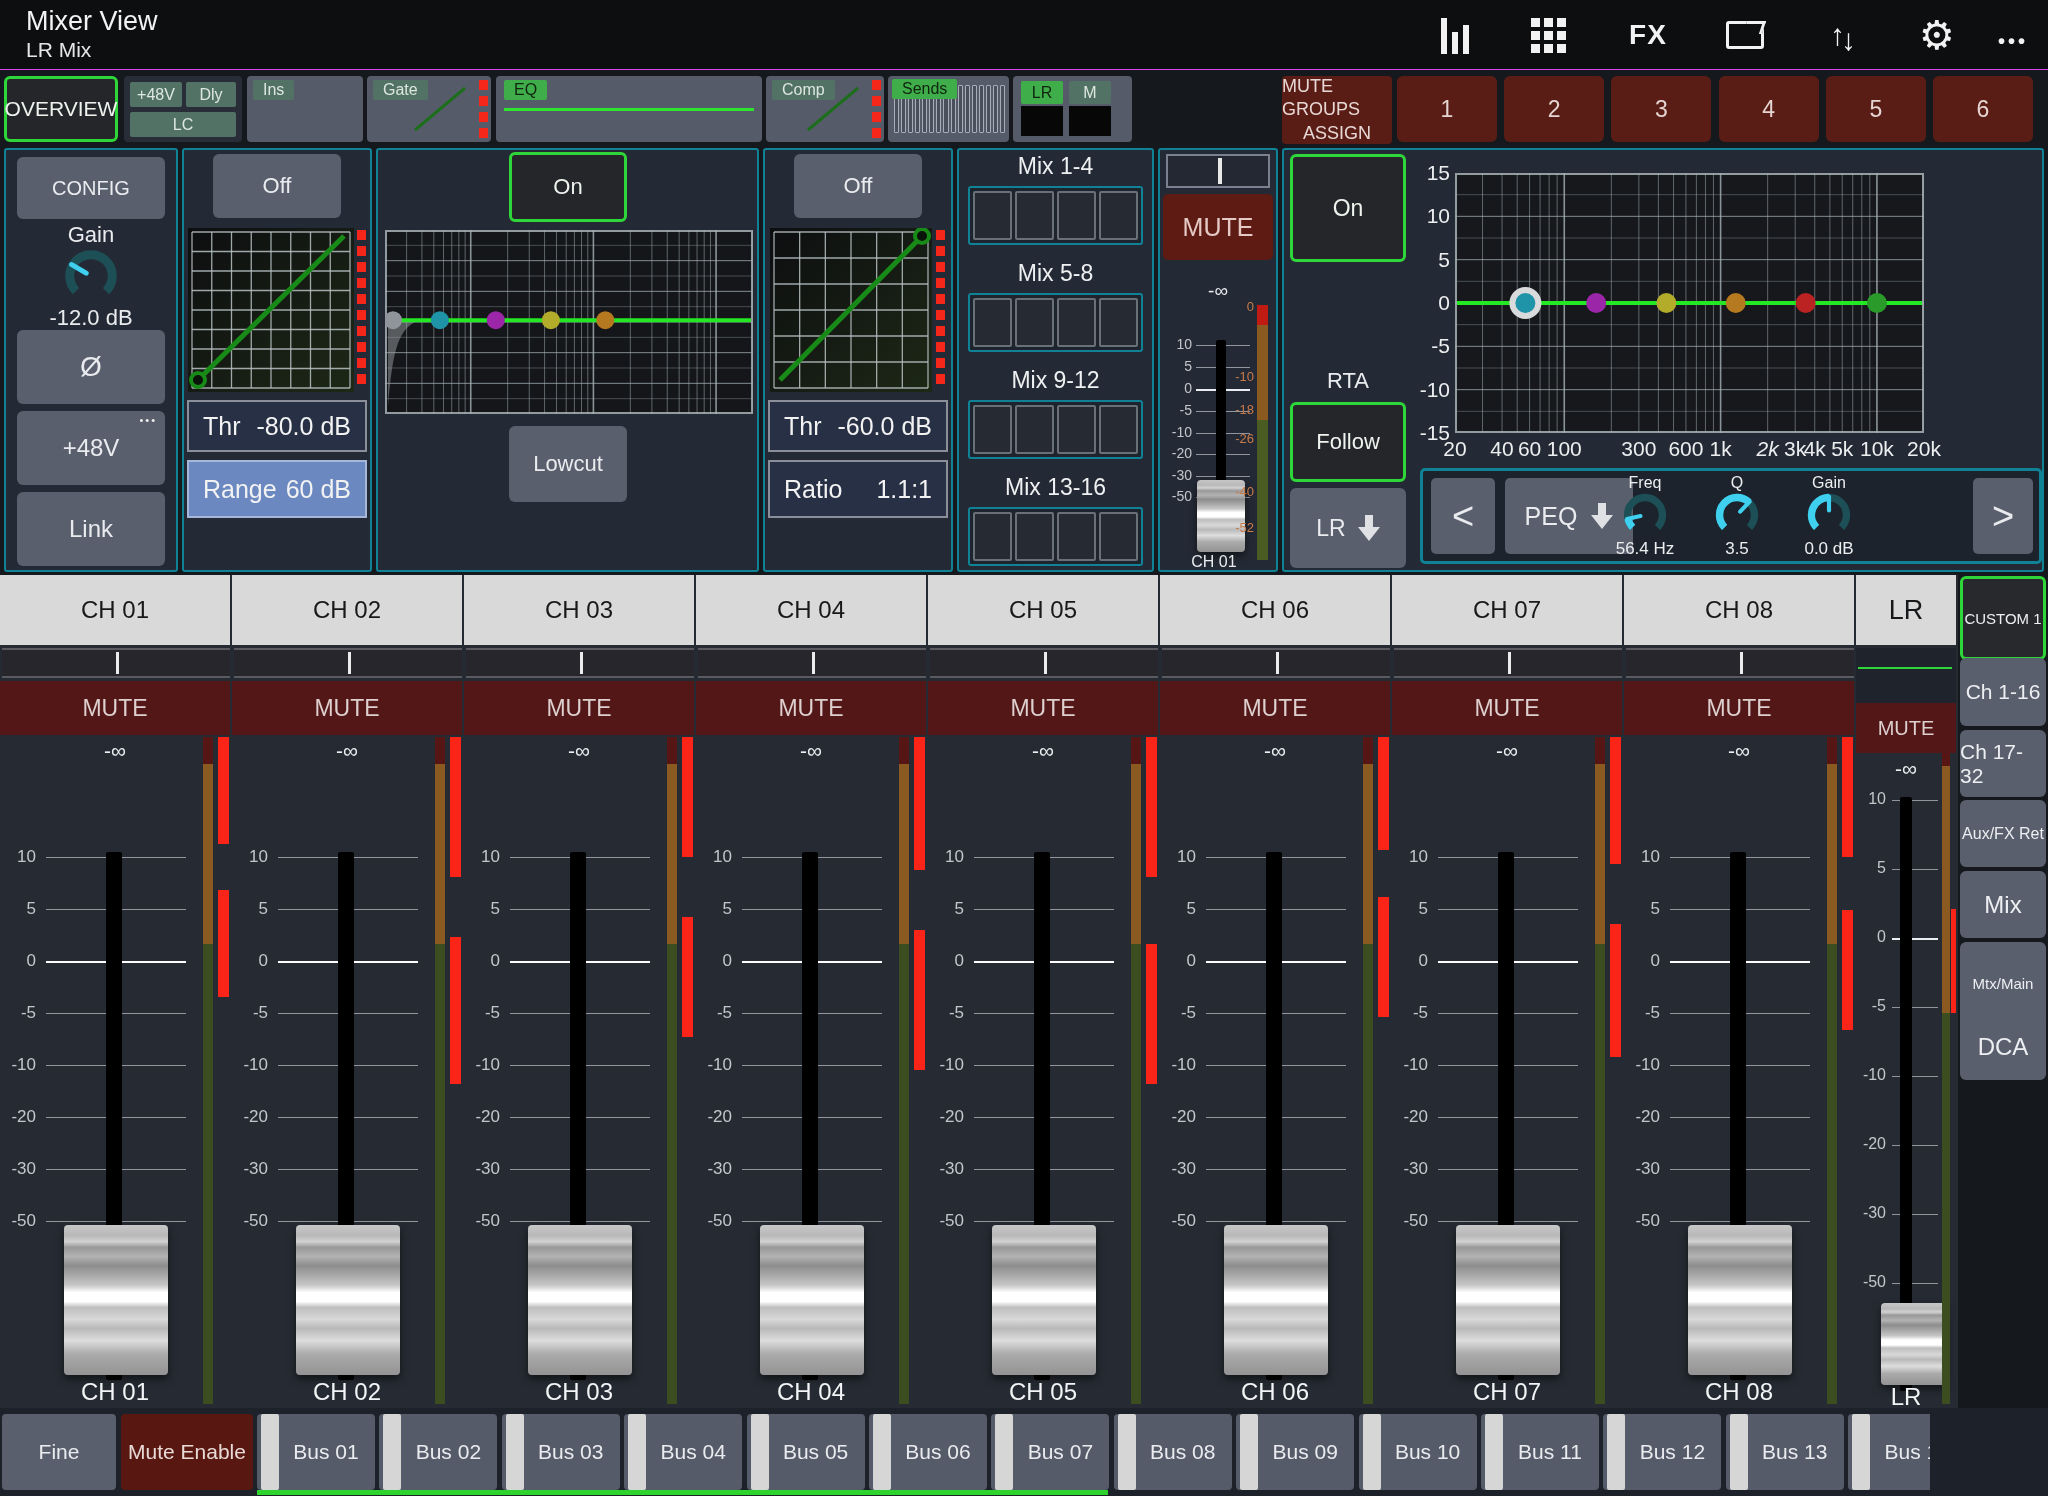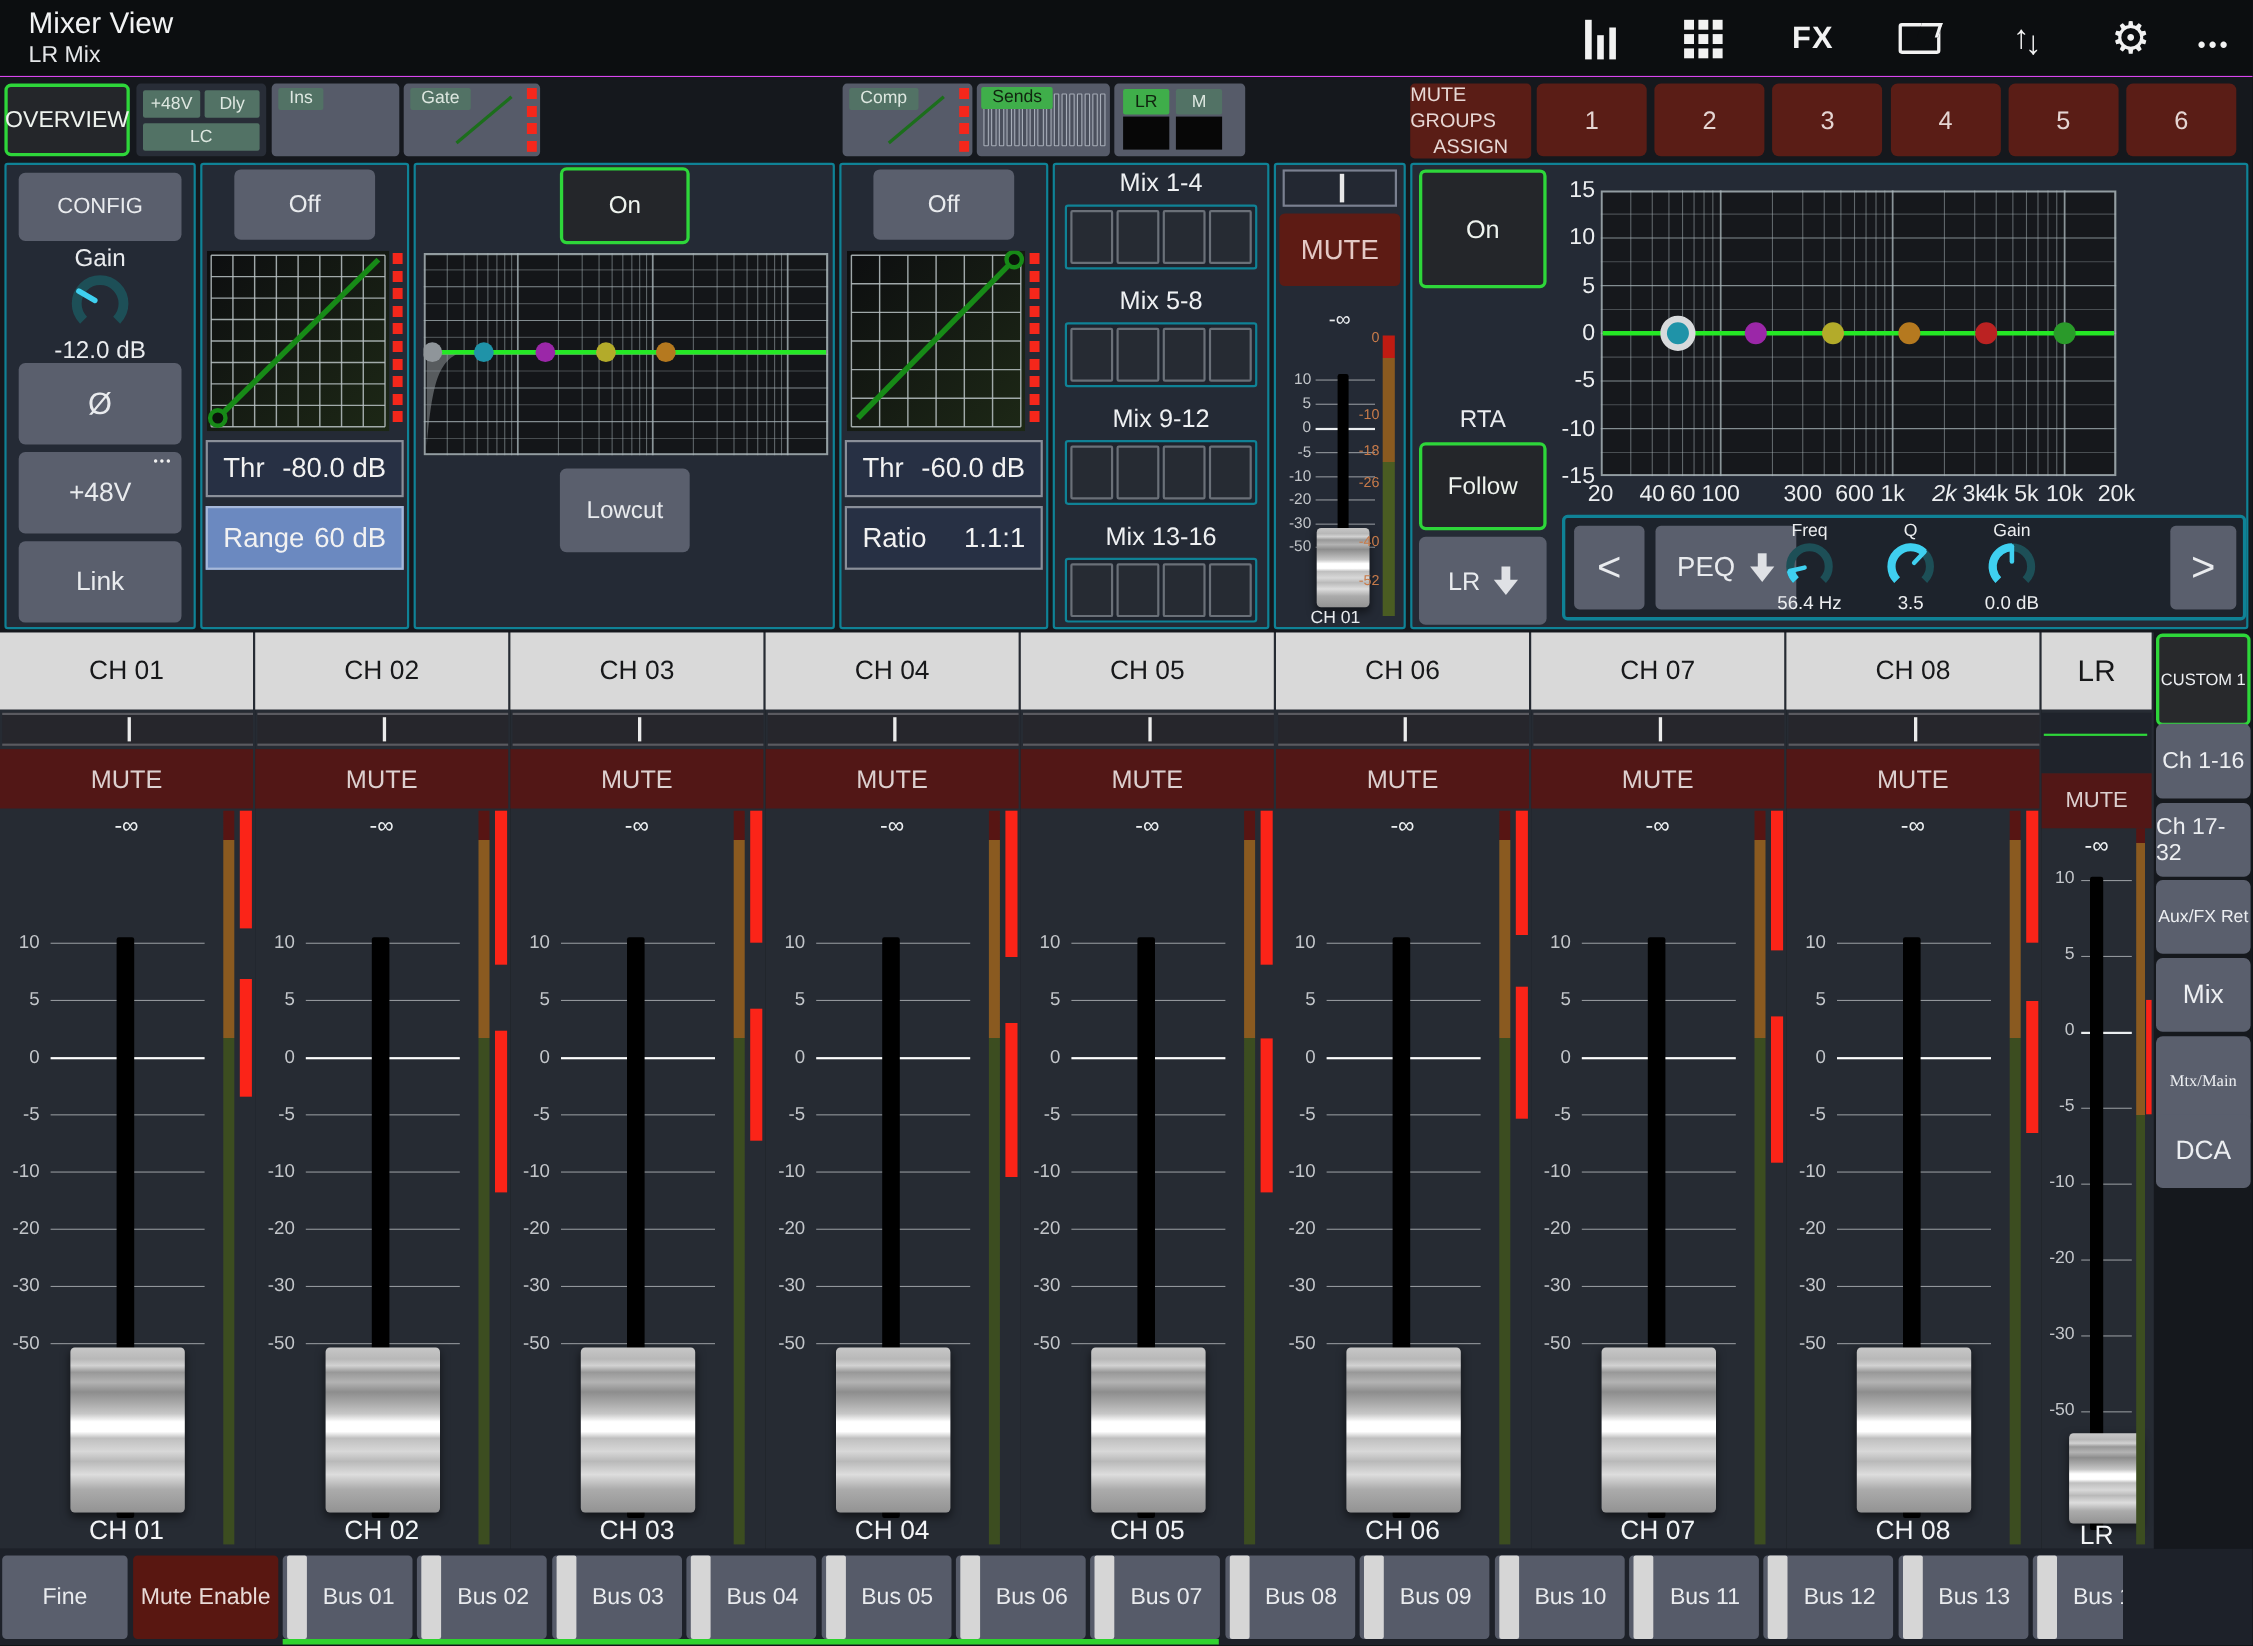--- a/index.html
+++ b/index.html
@@ -131,20 +131,24 @@
   </div>
 
   <div class="abs" style="left:367px;top:76px;width:124px;height:66px;background:#565b69;border-radius:4px">
     <span class="tag" style="left:6px;top:4px">Gate</span>
     <svg class="abs" style="left:40px;top:6px" width="66" height="54">
       <line x1="8" y1="48" x2="58" y2="6" stroke="#1c6e1c" stroke-width="3"></line>
     </svg>
     <span class="reddash" style="right:3px;top:4px;bottom:4px"></span>
   </div>
 
+  <div class="abs" style="left:496px;top:76px;width:266px;height:66px;background:#565b69;border-radius:4px">
+    <span class="tag lit" style="left:8px;top:4px">EQ</span>
+    <span class="abs" style="left:8px;top:32px;width:250px;height:3px;background:#2ee52e"></span>
+  </div>
 
   <div class="abs" style="left:766px;top:76px;width:118px;height:66px;background:#565b69;border-radius:4px">
     <span class="tag" style="left:6px;top:4px">Comp</span>
     <svg class="abs" style="left:34px;top:6px" width="66" height="54">
       <line x1="8" y1="48" x2="58" y2="6" stroke="#1c6e1c" stroke-width="3"></line>
     </svg>
     <span class="reddash" style="right:3px;top:4px;bottom:4px"></span>
   </div>
 
   <div class="abs" style="left:888px;top:76px;width:121px;height:66px;background:#565b69;border-radius:4px;overflow:hidden">
@@ -968,21 +972,21 @@
         <span class="dots" style="top: 2px; right: 6px; font-size: 10px;"></span>
       </div>
       <div class="sb-btn" style="top: 800px; height: 67px; font-size: 16px;">
         <span>Aux/FX Ret</span>
         <span class="dots" style="top: 2px; right: 6px; font-size: 10px;"></span>
       </div>
       <div class="sb-btn" style="top: 871px; height: 67px; font-size: 24px;">
         <span>Mix</span>
         <span class="dots" style="top: 2px; right: 6px; font-size: 10px;"></span>
       </div>
-      <div class="sb-btn" style="top: 942px; height: 83px; font-size: 15px; font-family: Liberation Serif, serif;">
+      <div class="sb-btn" style="top: 942px; height: 83px; font-size: 15px;">
         <span>Mtx/Main</span>
         <span class="dots" style="top: 2px; right: 6px; font-size: 10px;"></span>
       </div>
       <div class="sb-btn" style="top: 1013px; height: 67px; font-size: 24px;">
         <span>DCA</span>
         <span class="dots" style="top: 2px; right: 6px; font-size: 10px;"></span>
       </div>
     </div>
 
   <div id="bbar">

